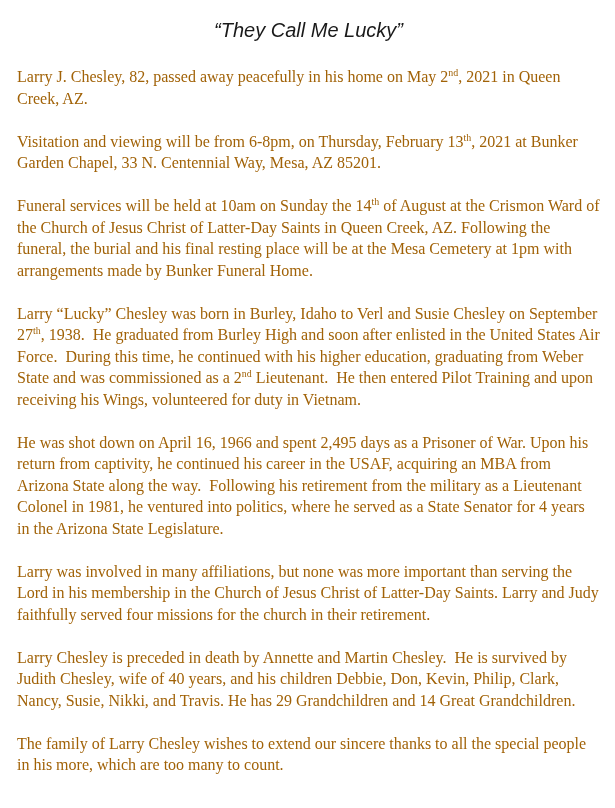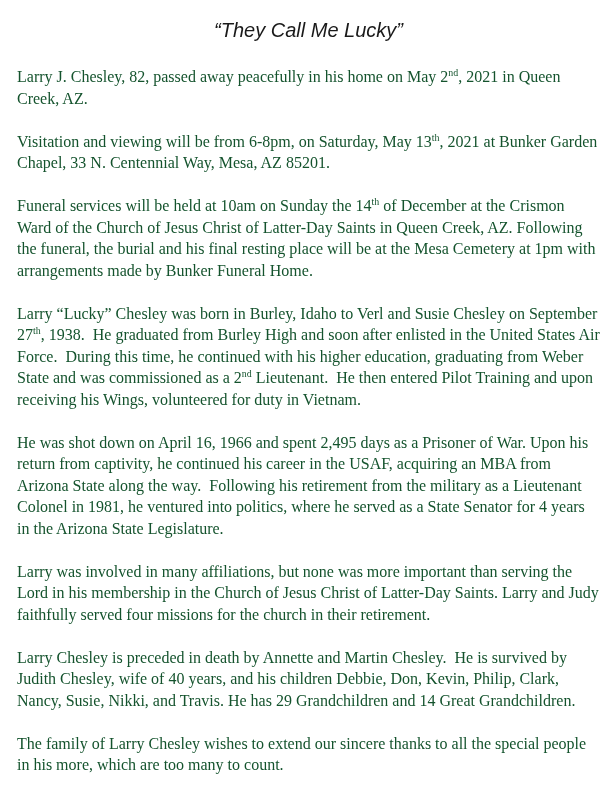--- a/index.html
+++ b/index.html
@@ -27,41 +27,41 @@
     font-size: 20px;
     line-height: 24px;
     text-align: center;
     margin: 4px 0 24px 0;
     color: #1a1a1a;
   }
   .content {
     font-family: "Liberation Serif", "DejaVu Serif", serif;
     font-size: 16px;
     line-height: 21.5px;
-    color: #14532d;
+    color: #a16207;
   }
   .para {
     margin: 0 0 21.5px 0;
     white-space: pre-wrap;
     text-align: left;
   }
   .para sup {
     font-size: 0.62em;
     line-height: 0;
     vertical-align: super;
   }
 </style>
 </head>
 <body>
 
 <div class="page">
   <h1 class="doc-title">“They Call Me Lucky”</h1>
   <div class="content">
       <p class="para"><span>Larry J. Chesley, 82, passed away peacefully in his home on May 2</span><sup>nd</sup><span>, 2021 in Queen Creek, AZ.</span></p>
-      <p class="para"><span>Visitation and viewing will be from 6-8pm, on Saturday, May 13</span><sup>th</sup><span>, 2021 at Bunker Garden Chapel, 33 N. Centennial Way, Mesa, AZ 85201.</span></p>
-      <p class="para"><span>Funeral services will be held at 10am on Sunday the 14</span><sup>th</sup><span> of December at the Crismon Ward of the Church of Jesus Christ of Latter-Day Saints in Queen Creek, AZ. Following the funeral, the burial and his final resting place will be at the Mesa Cemetery at 1pm with arrangements made by Bunker Funeral Home.</span></p>
+      <p class="para"><span>Visitation and viewing will be from 6-8pm, on Thursday, February 13</span><sup>th</sup><span>, 2021 at Bunker Garden Chapel, 33 N. Centennial Way, Mesa, AZ 85201.</span></p>
+      <p class="para"><span>Funeral services will be held at 10am on Sunday the 14</span><sup>th</sup><span> of August at the Crismon Ward of the Church of Jesus Christ of Latter-Day Saints in Queen Creek, AZ. Following the funeral, the burial and his final resting place will be at the Mesa Cemetery at 1pm with arrangements made by Bunker Funeral Home.</span></p>
       <p class="para"><span>Larry “Lucky” Chesley was born in Burley, Idaho to Verl and Susie Chesley on September 27</span><sup>th</sup><span>, 1938.  He graduated from Burley High and soon after enlisted in the United States Air Force.  During this time, he continued with his higher education, graduating from Weber State and was commissioned as a 2</span><sup>nd</sup><span> Lieutenant.  He then entered Pilot Training and upon receiving his Wings, volunteered for duty in Vietnam.</span></p>
       <p class="para"><span>He was shot down on April 16, 1966 and spent 2,495 days as a Prisoner of War. Upon his return from captivity, he continued his career in the USAF, acquiring an MBA from Arizona State along the way.  Following his retirement from the military as a Lieutenant Colonel in 1981, he ventured into politics, where he served as a State Senator for 4 years in the Arizona State Legislature.</span></p>
       <p class="para"><span>Larry was involved in many affiliations, but none was more important than serving the Lord in his membership in the Church of Jesus Christ of Latter-Day Saints. Larry and Judy faithfully served four missions for the church in their retirement.</span></p>
       <p class="para"><span>Larry Chesley is preceded in death by Annette and Martin Chesley.  He is survived by Judith Chesley, wife of 40 years, and his children Debbie, Don, Kevin, Philip, Clark, Nancy, Susie, Nikki, and Travis. He has 29 Grandchildren and 14 Great Grandchildren.</span></p>
       <p class="para"><span>The family of Larry Chesley wishes to extend our sincere thanks to all the special people in his more, which are too many to count.</span></p>
     </div>
 </div>
 
 </body></html>

